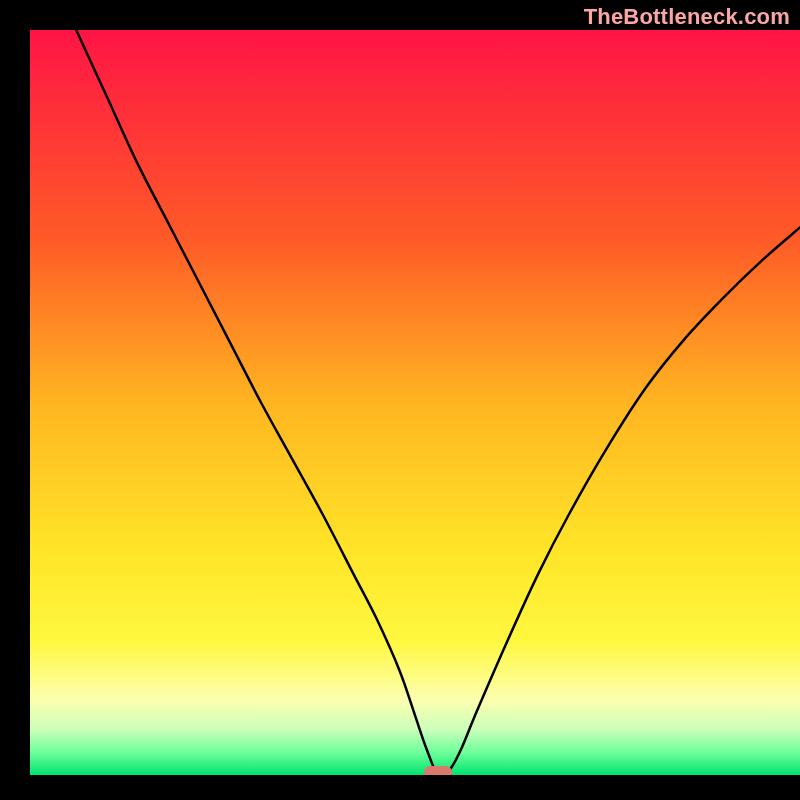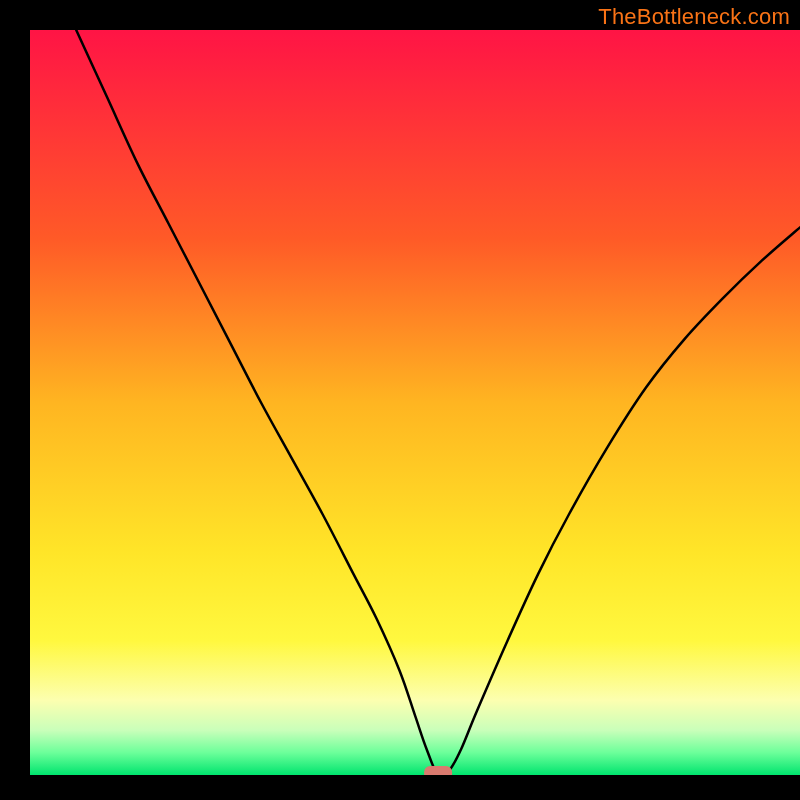--- a/index.html
+++ b/index.html
@@ -15,22 +15,22 @@
     width: 800px;
     height: 800px;
     background: #000;
   }
   .watermark {
     position: absolute;
     top: 4px;
     right: 10px;
     font-family: Arial, Helvetica, sans-serif;
     font-size: 22px;
-    font-weight: 400;
-    color: #f97316;
+    font-weight: 700;
+    color: #fca5a5;
     letter-spacing: 0.2px;
   }
   svg {
     position: absolute;
     left: 0;
     top: 0;
   }
 </style>
 </head>
 <body>

